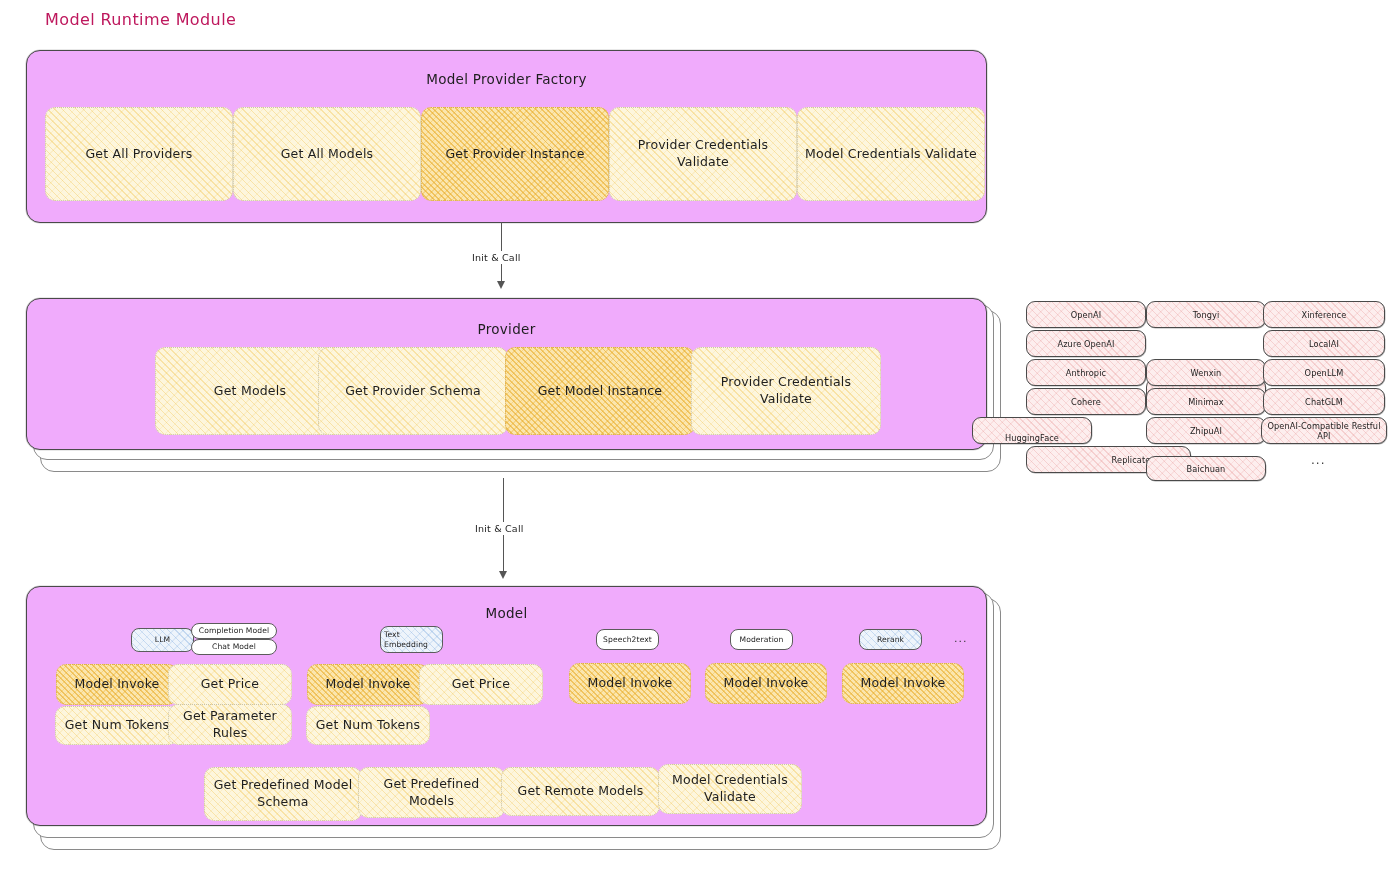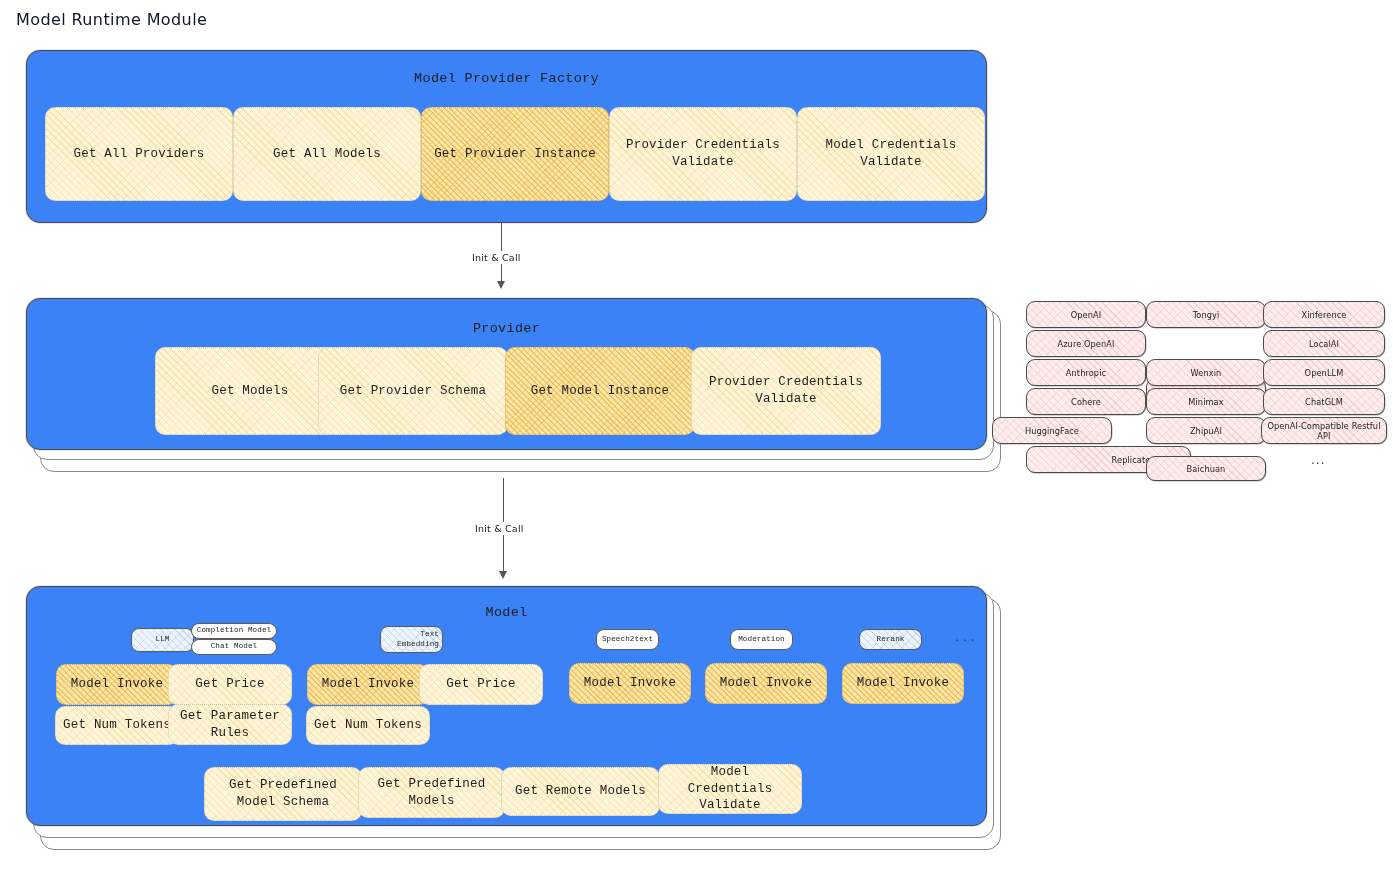--- a/index.html
+++ b/index.html
@@ -36,34 +36,33 @@
   .hatch-blue {
     background-color: #eef4fb;
     background-image:
       repeating-linear-gradient(45deg, rgba(80,140,210,.26) 0 1px, transparent 1px 5px),
       repeating-linear-gradient(-45deg, rgba(80,140,210,.13) 0 1px, transparent 1px 7px);
   }
   .fill-white { background: #ffffff; }
 
   .page-title {
     position: absolute;
-    left: 16px; top: 10px;
+    left: 45px; top: 10px;
     font-size: 16px;
     letter-spacing: .4px;
-    color: #0f172a;
+    color: #be185d;
   }
 
   
   .panel {
     position: absolute;
     border: 1.3px solid #4a4a4a;
     border-radius: 14px;
-    background: #3b82f6;
+    background: #f0abfc;
     box-shadow: 0 0 0 .6px rgba(90,90,90,.28);
-    font-family: Liberation Mono, monospace;
   }
   .panel-shadow {
     position: absolute;
     border: 1.2px solid #8a8a8a;
     border-radius: 14px;
     background: #fff;
   }
   .panel-title {
     position: absolute;
     width: 100%;
@@ -101,21 +100,21 @@
     padding: 0 3px;
     box-shadow: .6px .8px 0 -0.2px rgba(70,70,70,.45);
   }
 
   
   .badge {
     position: absolute;
     border: 1.2px solid #5b5b5b;
     border-radius: 8px;
     display: flex; align-items: center; justify-content: center;
-    text-align: right;
+    text-align: left;
     font-size: 7.6px;
     line-height: 1.25;
     color: #1e1e1e;
     letter-spacing: .1px;
     padding: 0 3px;
   }
 
   
   .arrow-line {
     position: absolute;
@@ -200,21 +199,21 @@
 </div>
 <div class="chip hatch-pink" style="left:1026px; top:330px; width:112px; height:25px;">
   <span>Azure OpenAI</span>
 </div>
 <div class="chip hatch-pink" style="left:1026px; top:359px; width:112px; height:25px;">
   <span>Anthropic</span>
 </div>
 <div class="chip hatch-pink" style="left:1026px; top:388px; width:112px; height:25px;">
   <span>Cohere</span>
 </div>
-<div class="chip hatch-pink" style="left:992px; top:417px; width:112px; height:25px;">
+<div class="chip hatch-pink" style="left:972px; top:417px; width:112px; height:25px;align-items:flex-end;">
   <span>HuggingFace</span>
 </div>
 <div class="chip hatch-pink" style="left:1026px; top:446px; width:112px; height:25px;padding-left:48px;">
   <span>Replicate</span>
 </div>
 
 <div class="chip hatch-pink" style="left:1146px; top:301px; width:112px; height:25px;">
   <span>Tongyi</span>
 </div>
 <div class="chip hatch-pink" style="left:1146px; top:330px; width:112px; height:25px;margin-top:48px;">

